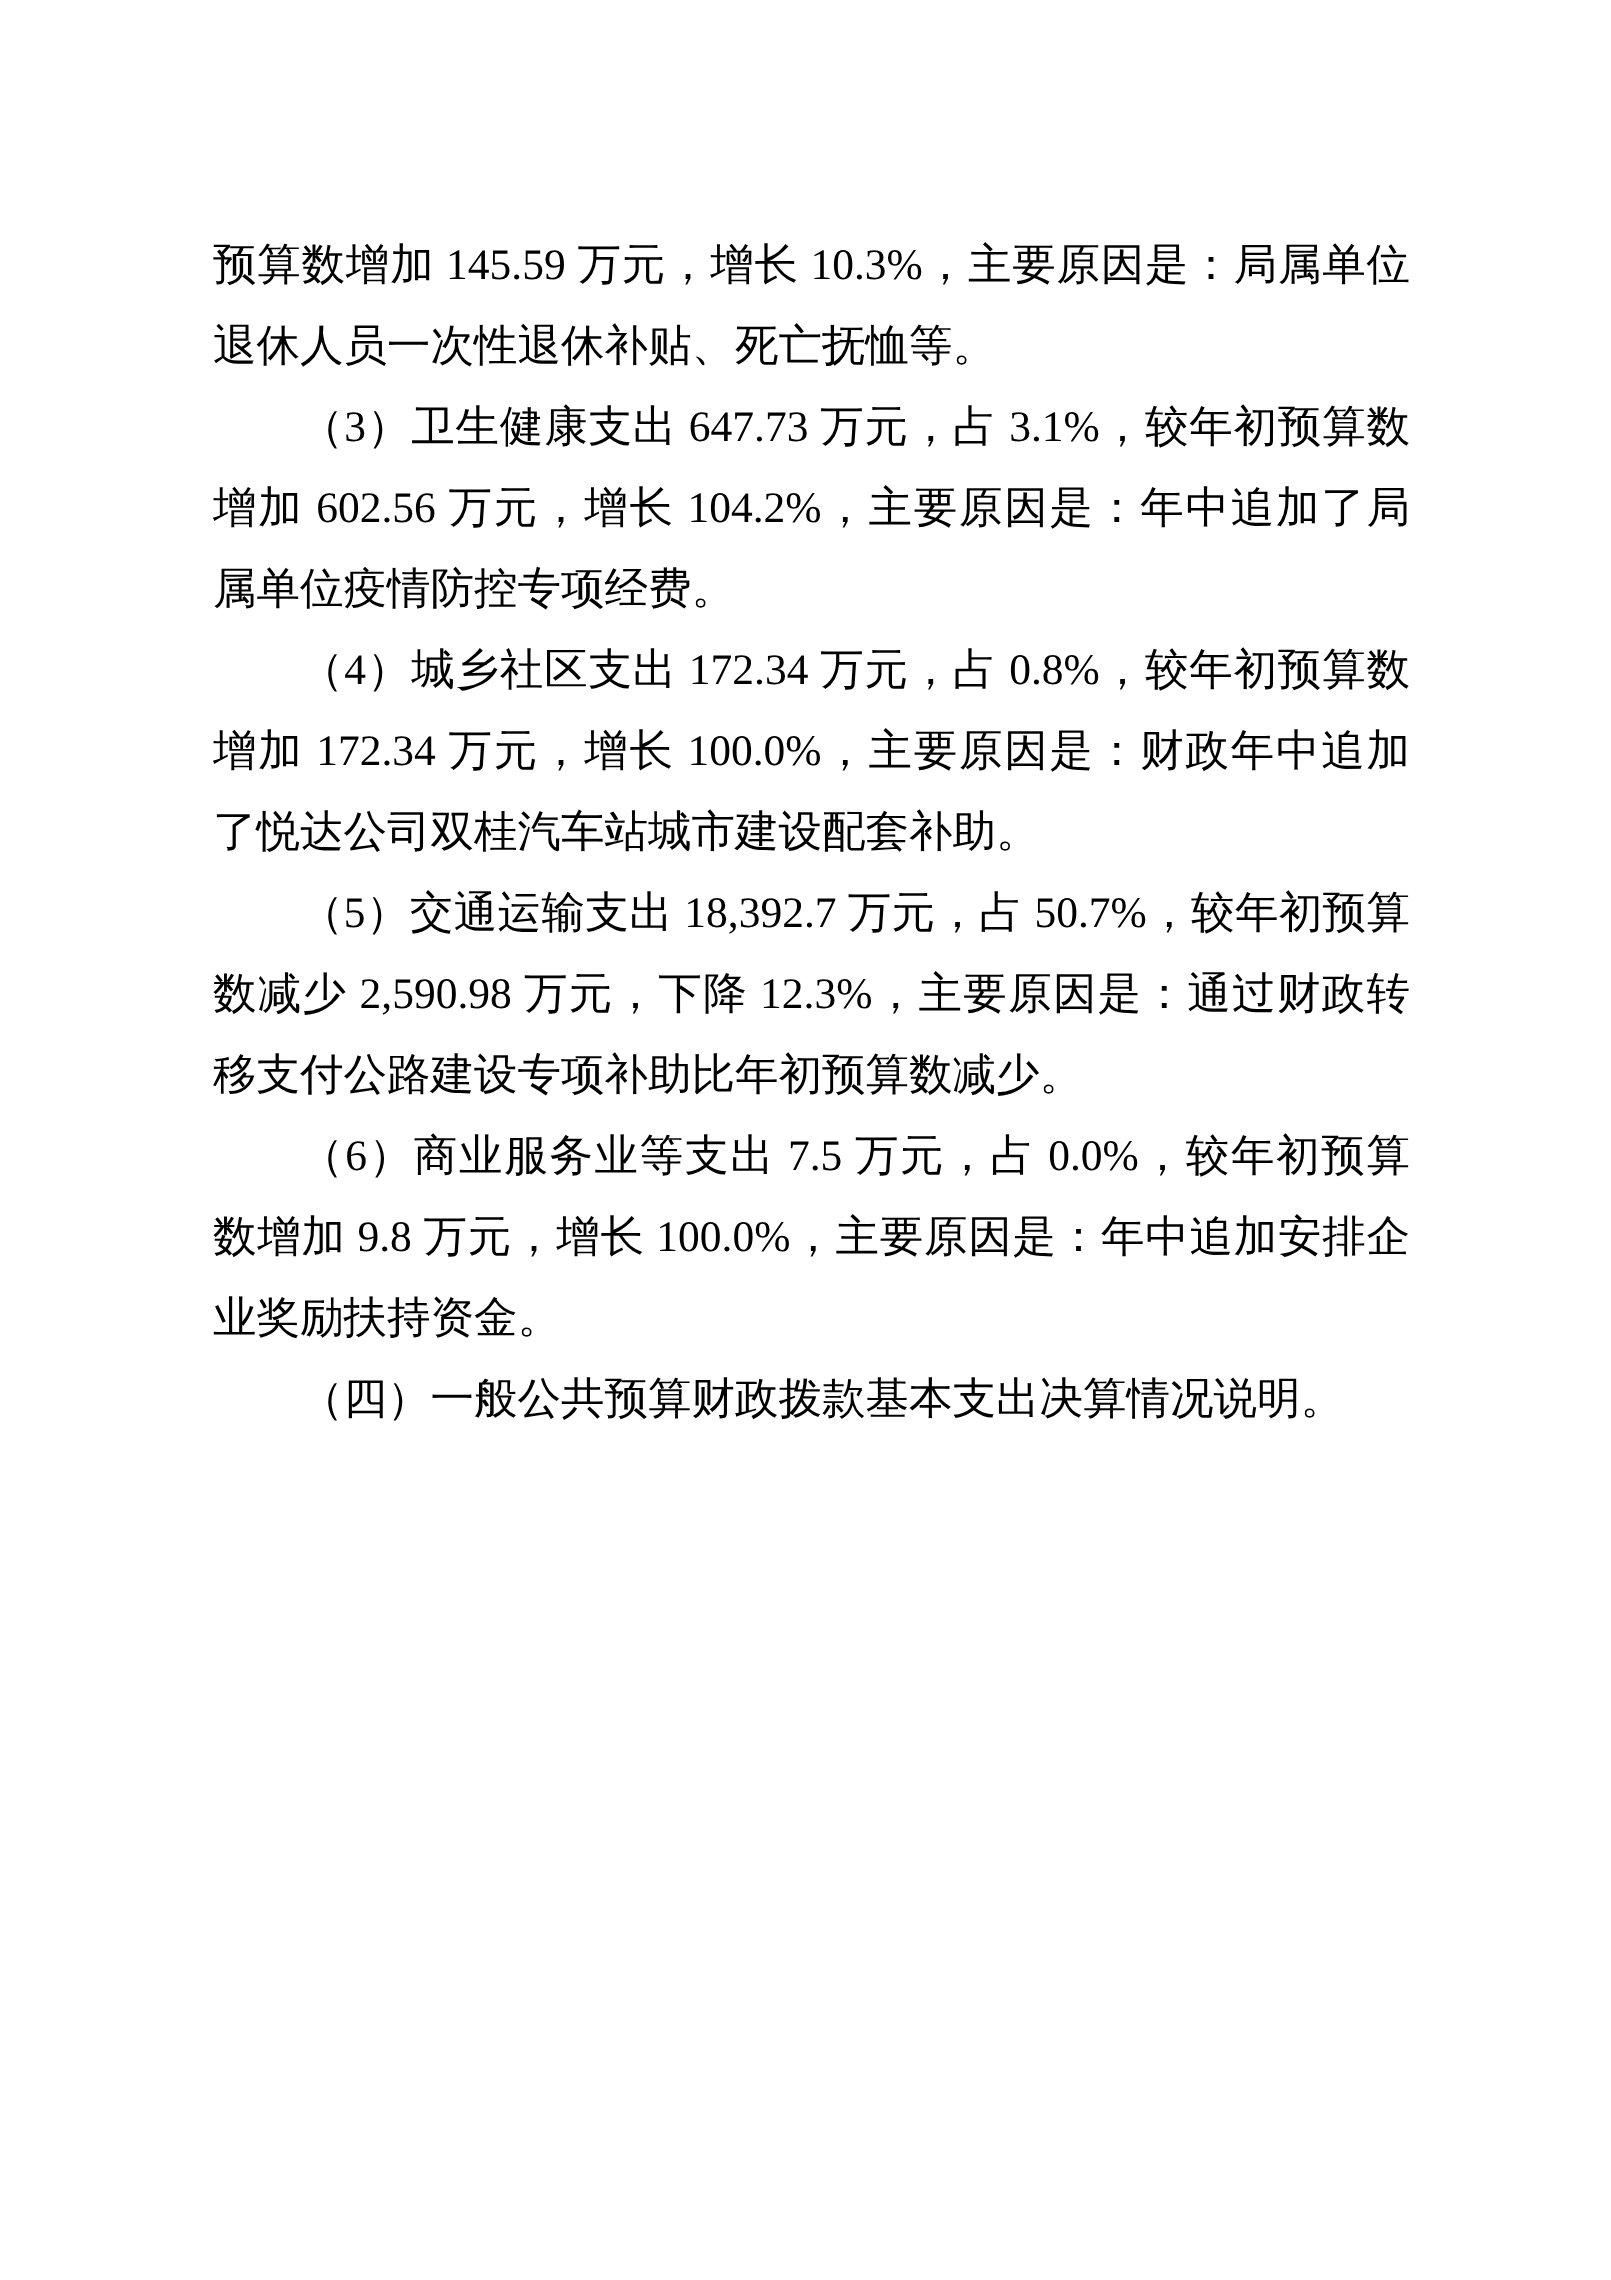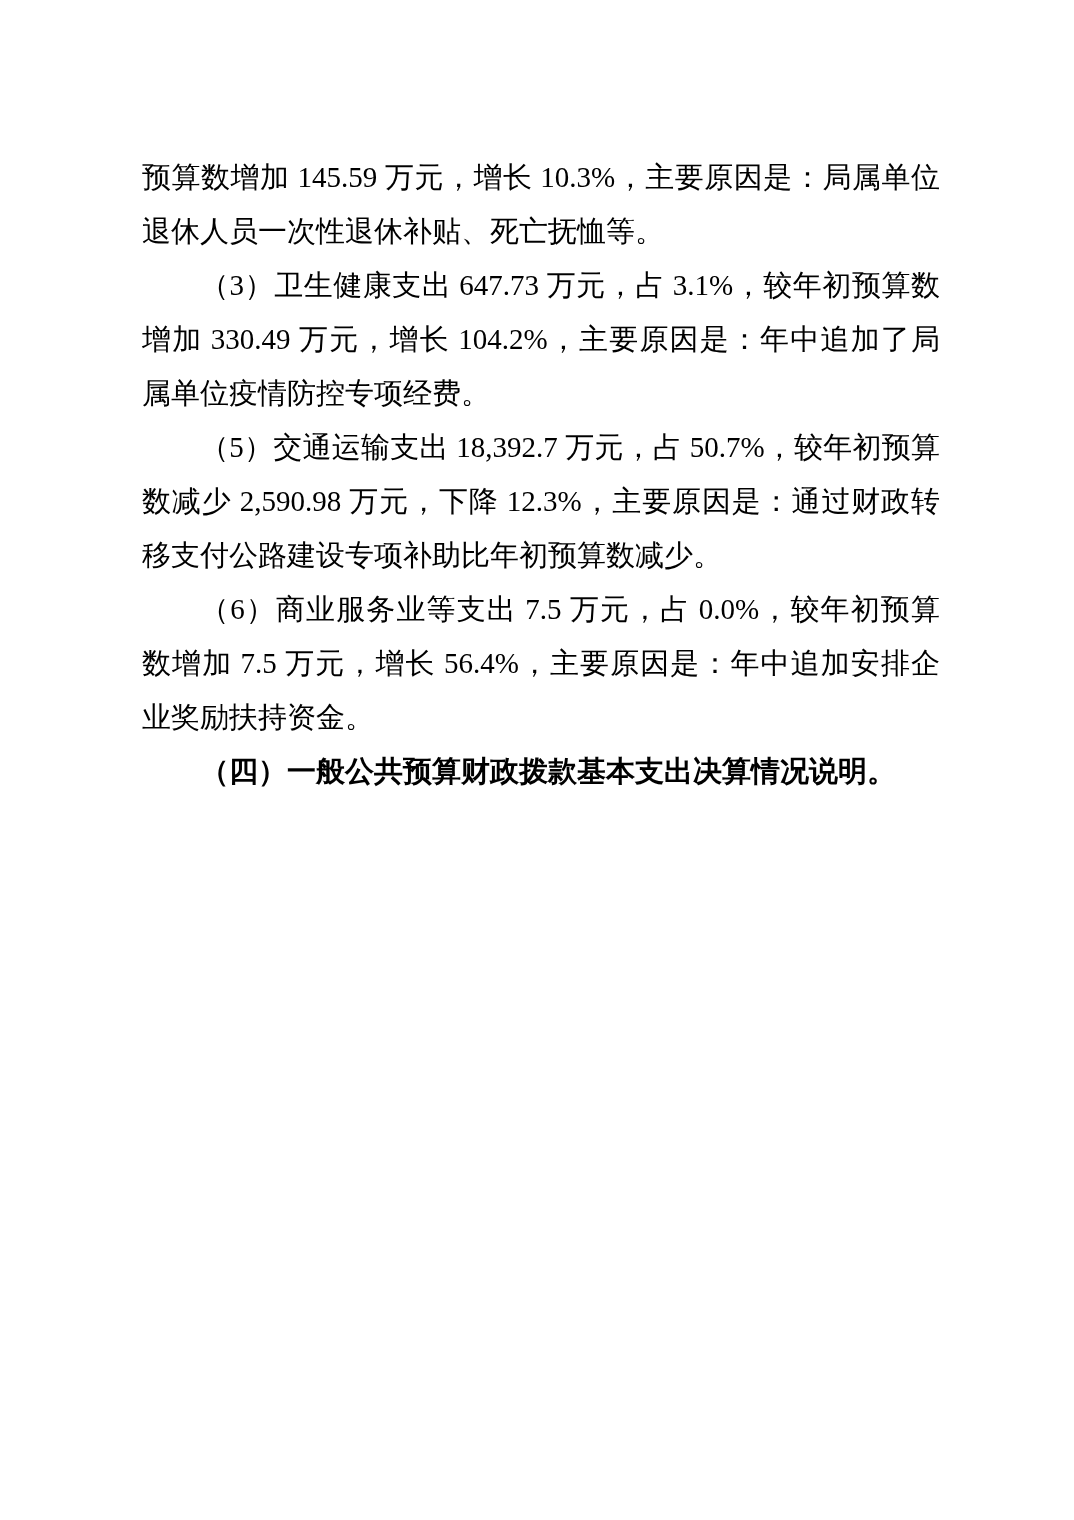--- a/index.html
+++ b/index.html
@@ -29,27 +29,28 @@
     text-align-last: left;
     letter-spacing: 0;
   }
   .para {
     margin: 0;
   }
   .para.indent {
     text-indent: 2em;
   }
   .para.heading {
-    font-weight: bold;
+    font-weight: normal;
   }
 </style>
 </head>
 <body>
 
 <div class="page">
   <div class="content">
     <p class="para">预算数增加 145.59 万元，增长 10.3%，主要原因是：局属单位退休人员一次性退休补贴、死亡抚恤等。</p>
-    <p class="para indent">（3）卫生健康支出 647.73 万元，占 3.1%，较年初预算数增加 330.49 万元，增长 104.2%，主要原因是：年中追加了局属单位疫情防控专项经费。</p>
+    <p class="para indent">（3）卫生健康支出 647.73 万元，占 3.1%，较年初预算数增加 602.56 万元，增长 104.2%，主要原因是：年中追加了局属单位疫情防控专项经费。</p>
+    <p class="para indent">（4）城乡社区支出 172.34 万元，占 0.8%，较年初预算数增加 172.34 万元，增长 100.0%，主要原因是：财政年中追加了悦达公司双桂汽车站城市建设配套补助。</p>
     <p class="para indent">（5）交通运输支出 18,392.7 万元，占 50.7%，较年初预算数减少 2,590.98 万元，下降 12.3%，主要原因是：通过财政转移支付公路建设专项补助比年初预算数减少。</p>
-    <p class="para indent">（6）商业服务业等支出 7.5 万元，占 0.0%，较年初预算数增加 7.5 万元，增长 56.4%，主要原因是：年中追加安排企业奖励扶持资金。</p>
+    <p class="para indent">（6）商业服务业等支出 7.5 万元，占 0.0%，较年初预算数增加 9.8 万元，增长 100.0%，主要原因是：年中追加安排企业奖励扶持资金。</p>
     <p class="para indent heading">（四）一般公共预算财政拨款基本支出决算情况说明。</p>
   </div>
 </div>
 
 </body></html>

